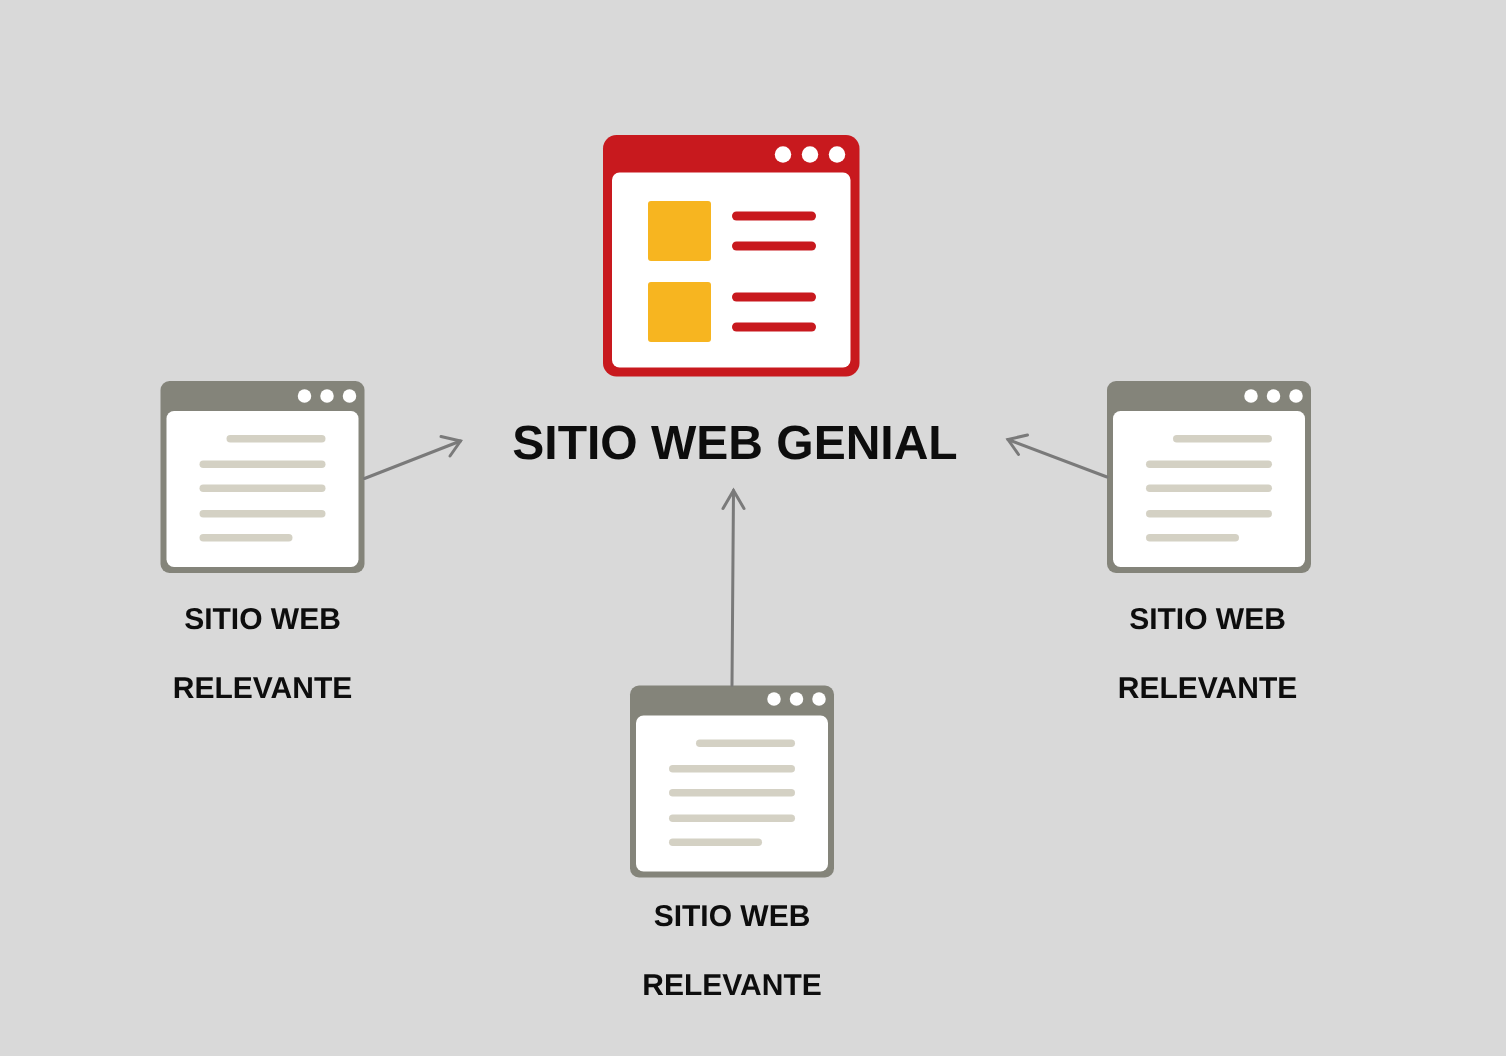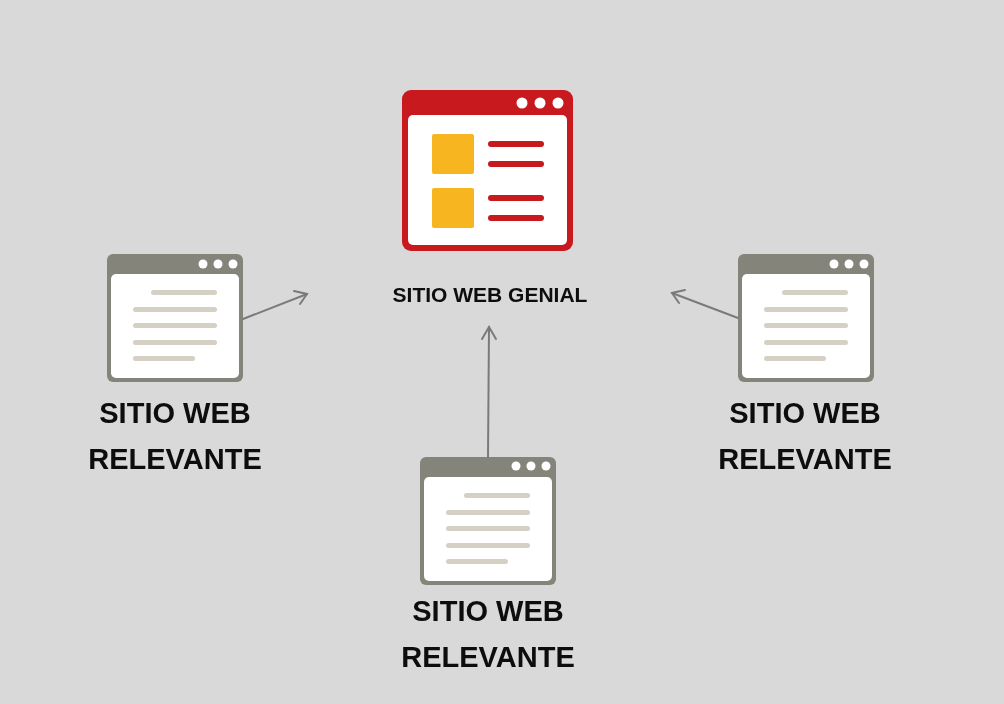--- a/index.html
+++ b/index.html
@@ -1,17 +1,17 @@
 <!DOCTYPE html>
 <html><head>
 <meta charset="utf-8">
 <style>
   html,body{margin:0;padding:0;}
   body{width:1004px;height:704px;background:#d9d9d9;position:relative;overflow:hidden;font-family:"Liberation Sans",sans-serif;}
-  .label{position:absolute;font-weight:bold;color:#0d0d0d;text-align:center;font-size:29px;line-height:46px;letter-spacing:0px;}
+  .label{position:absolute;font-weight:bold;color:#0d0d0d;text-align:center;font-size:20px;line-height:46px;letter-spacing:0px;}
   svg{position:absolute;left:0;top:0;}
 </style>
 </head>
 <body>
 
 <svg width="1004" height="704" viewBox="0 0 1004 704">
 
   <g>
     <rect x="402" y="90" width="171" height="161" rx="9" fill="#c8191e"></rect>
     <rect x="408" y="115" width="159" height="130" rx="5" fill="#ffffff"></rect>
@@ -72,21 +72,21 @@
   <g stroke="#7a7a7a" stroke-width="2" fill="none" stroke-linecap="round">
     <line x1="738" y1="318" x2="672" y2="293"></line>
     <polyline points="685,290 672,293 679,303"></polyline>
   </g>
   <g stroke="#7a7a7a" stroke-width="2" fill="none" stroke-linecap="round">
     <line x1="488" y1="457" x2="489" y2="327"></line>
     <polyline points="482,339 489,327 496,339"></polyline>
   </g>
 </svg>
 
-<div class="label" style="left:320px;top:272px;width:340px;font-size:21px;">SITIO WEB GENIAL</div>
+<div class="label" style="left:320px;top:272px;width:340px;font-size:32px;">SITIO WEB GENIAL</div>
 
 <div class="label" style="left:70px;top:390px;width:210px;">
   <div>SITIO WEB</div>
   <div>RELEVANTE</div>
 </div>
 
 <div class="label" style="left:700px;top:390px;width:210px;">
   <div>SITIO WEB</div>
   <div>RELEVANTE</div>
 </div>

